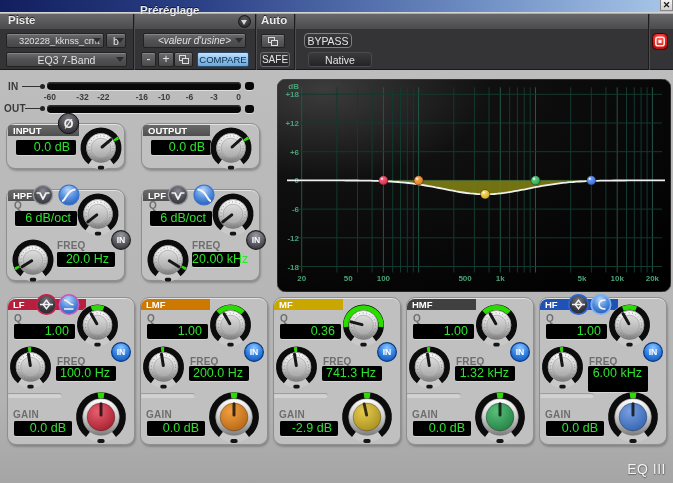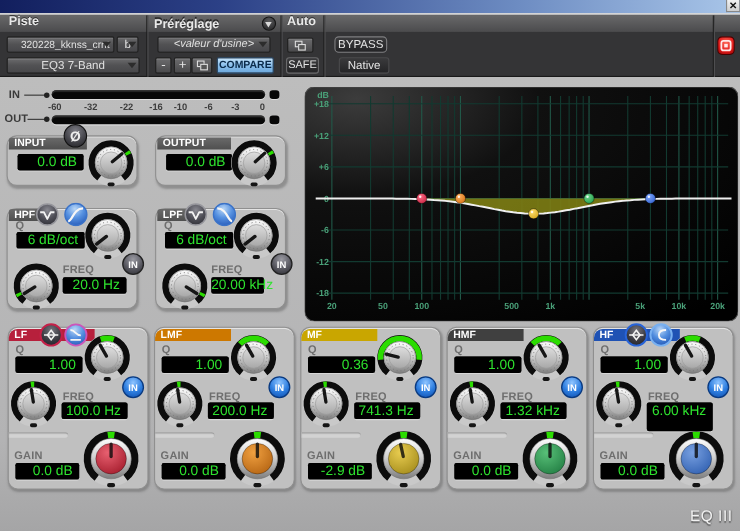--- a/index.html
+++ b/index.html
@@ -34,44 +34,44 @@
 <div class="abs" style="left:0;top:69px;width:673px;height:1px;background:#191919"></div>
 <div class="abs" style="left:133px;top:14px;width:1px;height:56px;background:#1c1c1c"></div>
 <div class="abs" style="left:134px;top:14px;width:1px;height:56px;background:#4e4e50"></div>
 <div class="abs" style="left:255px;top:14px;width:1px;height:56px;background:#1c1c1c"></div>
 <div class="abs" style="left:256px;top:14px;width:1px;height:56px;background:#4e4e50"></div>
 <div class="abs" style="left:294px;top:14px;width:1px;height:56px;background:#1c1c1c"></div>
 <div class="abs" style="left:295px;top:14px;width:1px;height:56px;background:#4e4e50"></div>
 <div class="abs" style="left:648px;top:14px;width:1px;height:56px;background:#1c1c1c"></div>
 <div class="abs" style="left:649px;top:14px;width:1px;height:56px;background:#4e4e50"></div>
 <div class="tbtxt" style="left:8px;top:14px">Piste</div>
-<div class="tbtxt" style="left:140px;top:16px">Préréglage</div>
+<div class="tbtxt" style="left:140px;top:4px">Préréglage</div>
 <div class="tbtxt" style="left:261px;top:14px">Auto</div>
 <div class="abs" style="left:237.5px;top:15px;width:13px;height:13px;border-radius:50%;background:radial-gradient(circle at 50% 30%,#5a5a5c,#232325);border:1px solid #151515"></div>
 <div class="tri" style="left:240.5px;top:20px;border-left-width:3.5px;border-right-width:3.5px;border-top-color:#d8d8d8"></div>
 <div class="combo" style="left:6px;top:33px;width:98px;height:15px;line-height:14px;font-size:9.3px;text-align:left;padding-left:12px">320228_kknss_crnt</div>
 <div class="tri" style="left:93px;top:38px"></div>
 <div class="combo" style="left:106px;top:33px;width:20px;height:15px;line-height:14px">b</div>
 <div class="tri" style="left:116px;top:38px"></div>
 <div class="combo" style="left:6px;top:52px;width:121px;height:15px;line-height:14px">EQ3 7-Band</div>
 <div class="tri" style="left:116px;top:57px"></div>
 <div class="combo" style="left:143px;top:33px;width:103px;height:15px;line-height:14px;font-style:italic;font-size:10px">&lt;valeur d'usine&gt;</div>
 <div class="tri" style="left:235px;top:38px"></div>
 <div class="sqbtn" style="left:141px;top:52px;width:15px;height:15px;line-height:13px;font-size:12px">-</div>
 <div class="sqbtn" style="left:158px;top:52px;width:16px;height:15px;line-height:13px;font-size:12px">+</div>
 <div class="sqbtn" style="left:174px;top:52px;width:19px;height:15px"></div>
 <div class="abs" style="left:179px;top:55px;width:7px;height:6px;border:1px solid #ddd"></div>
 <div class="abs" style="left:182px;top:58px;width:7px;height:6px;border:1px solid #ddd;background:#555"></div>
-<div class="abs" style="left:197px;top:52px;width:52px;height:15px;background:linear-gradient(#c6e4fa,#8fc2ee 45%,#6ca8dc);border:1px solid #2a4a6a;border-radius:2px;color:#0b2b4b;font-size:9.5px;font-weight:bold;text-align:center;line-height:14px">COMPARE</div>
+<div class="abs" style="left:197px;top:52px;width:52px;height:15px;background:linear-gradient(#c6e4fa,#8fc2ee 45%,#6ca8dc);border:1px solid #2a4a6a;border-radius:2px;color:#0b2b4b;font-size:9.5px;font-weight:normal;text-align:center;line-height:14px">COMPARE</div>
 <div class="sqbtn" style="left:261px;top:34px;width:24px;height:14px"></div>
 <div class="abs" style="left:268px;top:37px;width:7px;height:6px;border:1px solid #ddd"></div>
 <div class="abs" style="left:271px;top:40px;width:7px;height:6px;border:1px solid #ddd;background:#555"></div>
 <div class="dkbtn" style="left:260px;top:52px;width:30px;height:15px;line-height:14px;font-size:10px">SAFE</div>
 <div class="dkbtn" style="left:304px;top:33px;width:48px;height:15px;line-height:14px;border-radius:4px;border-color:#7e7e80">BYPASS</div>
-<div class="dkbtn" style="left:308px;top:52px;width:46px;height:15px;line-height:14px;border-color:#4a4a4c">Native</div>
+<div class="dkbtn" style="left:308px;top:52px;width:64px;height:15px;line-height:14px;border-color:#4a4a4c">Native</div>
 <svg class="abs" style="left:652px;top:33px" width="16" height="17" viewBox="0 0 16 17">
 <defs>
       <radialGradient id="redg" cx="0.5" cy="0.35" r="0.8">
 <stop offset="0" stop-color="#ff6a5a"></stop>
         <stop offset="0.6" stop-color="#e01818"></stop>
         <stop offset="1" stop-color="#8a0505"></stop>
       </radialGradient>
     </defs>
 <rect x="0.5" y="0.5" width="15" height="16" rx="4" fill="url(#redg)" stroke="#400"></rect>
 <rect x="3.8" y="4.2" width="8.4" height="8.6" rx="2" fill="none" stroke="#ffe8e8" stroke-width="1.6"></rect>
@@ -83,21 +83,21 @@
 <div class="abs" style="left:22px;top:85.5px;width:20px;height:1px;background:#333"></div>
 <div class="abs" style="left:40px;top:83.5px;width:5px;height:5px;border-radius:50%;background:#222"></div>
 <div class="abs" style="left:25px;top:108px;width:17px;height:1px;background:#333"></div>
 <div class="abs" style="left:40px;top:106px;width:5px;height:5px;border-radius:50%;background:#222"></div>
 <div class="abs" style="left:47px;top:81.5px;width:194px;height:8px;border-radius:4px;background:#080808;box-shadow:inset 0 1.5px 1px #333, 0 1px 0 rgba(255,255,255,0.5)"></div>
 <div class="abs" style="left:245px;top:81.5px;width:9px;height:8px;border-radius:3px;background:#080808;box-shadow:0 1px 0 rgba(255,255,255,0.5)"></div>
 <div class="abs" style="left:47px;top:104.5px;width:194px;height:8px;border-radius:4px;background:#080808;box-shadow:inset 0 1.5px 1px #333, 0 1px 0 rgba(255,255,255,0.5)"></div>
 <div class="abs" style="left:245px;top:104.5px;width:9px;height:8px;border-radius:3px;background:#080808;box-shadow:0 1px 0 rgba(255,255,255,0.5)"></div>
 <div class="abs" style="left:43.7px;top:92px;width:24px;text-align:left;font-size:8.5px;color:#3d3d3d;font-weight:bold">-60</div>
 <div class="abs" style="left:70.5px;top:92px;width:24px;text-align:center;font-size:8.5px;color:#3d3d3d;font-weight:bold">-32</div>
-<div class="abs" style="left:97.2px;top:92px;width:24px;text-align:right;font-size:8.5px;color:#3d3d3d;font-weight:bold">-22</div>
+<div class="abs" style="left:97.2px;top:92px;width:24px;text-align:left;font-size:8.5px;color:#3d3d3d;font-weight:bold">-22</div>
 <div class="abs" style="left:124px;top:92px;width:24px;text-align:right;font-size:8.5px;color:#3d3d3d;font-weight:bold">-16</div>
 <div class="abs" style="left:152.1px;top:92px;width:24px;text-align:center;font-size:8.5px;color:#3d3d3d;font-weight:bold">-10</div>
 <div class="abs" style="left:177.5px;top:92px;width:24px;text-align:center;font-size:8.5px;color:#3d3d3d;font-weight:bold">-6</div>
 <div class="abs" style="left:202px;top:92px;width:24px;text-align:center;font-size:8.5px;color:#3d3d3d;font-weight:bold">-3</div>
 <div class="abs" style="left:226.5px;top:92px;width:24px;text-align:center;font-size:8.5px;color:#3d3d3d;font-weight:bold">0</div>
 <div class="panel" style="left:6px;top:123px;width:119px;height:46px"></div>
 <div class="hdrbar" style="left:8px;top:125px;width:71px;background:linear-gradient(#6a6a6a,#4f4f4f);border-radius:3px 0 0 0">INPUT</div>
 <div class="disp" style="left:16px;top:140px;width:60px;height:15px">0.0 dB</div>
 <div class="panel" style="left:141px;top:123px;width:119px;height:46px"></div>
 <div class="hdrbar" style="left:143px;top:125px;width:67px;background:linear-gradient(#6a6a6a,#4f4f4f);border-radius:3px 0 0 0">OUTPUT</div>

